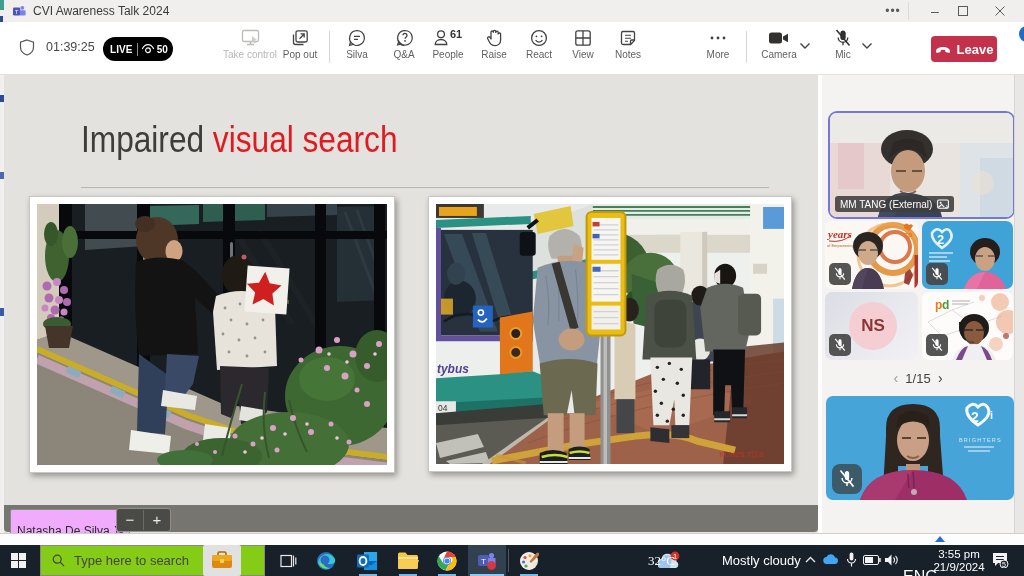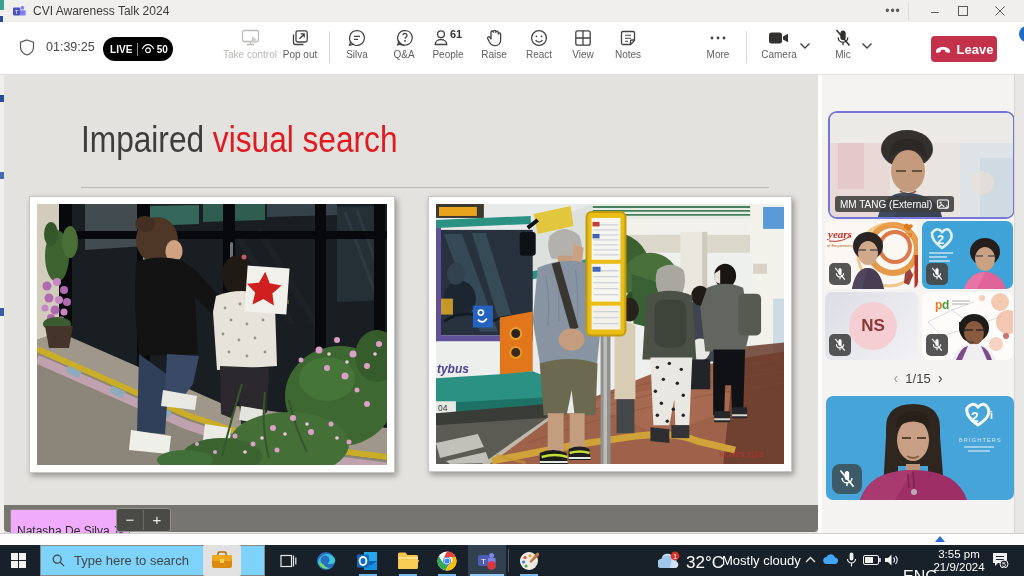--- a/index.html
+++ b/index.html
@@ -30,21 +30,21 @@
 #pbar{left:0px;top:430px;width:814px;height:27px;background:#76756f;border-radius:0 0 4px 4px;}
 #pchip{left:6px;top:4px;height:19px;background:#f0abfc;border:1px solid #8a8a88;border-radius:2px;font-size:12px;color:#2b2b2b;line-height:19px;padding:12px 3px 0 6px;display:flex;align-items:center;gap:3px;}
 #zoomer{left:112px;top:3px;height:22px;background:#4a4a46;border:1px solid #90908c;border-radius:3px;color:#ececea;display:flex;align-items:center;}
 #zoomer span{width:26px;text-align:center;font-size:15px;line-height:20px;}
 
 #panel{left:822px;top:75px;width:202px;height:458px;background:#f4f3f1;}
 .vtile{border-radius:7px;overflow:hidden;}
 .mic-off{position:absolute;left:4px;bottom:4px;width:22px;height:22px;background:rgba(70,70,70,0.92);border-radius:5px;}
 
 #taskbar{left:0;top:545px;width:1024px;height:31px;background:#18202a;}
-#tsearch{left:40px;top:0;width:225px;height:31px;background:#7dd3fc;border:1px solid #888;box-sizing:border-box;display:flex;align-items:center;}
+#tsearch{left:40px;top:0;width:225px;height:31px;background:#84cc16;border:1px solid #888;box-sizing:border-box;display:flex;align-items:center;}
 #tsearch .q{font-size:13px;color:#454545;margin-left:9px;}
 .tray{color:#fff;font-size:12px;}
 #whitegap{left:0;top:533px;width:1024px;height:12px;background:#fdfdfd;border-top:1px solid #d0cecb;box-sizing:border-box;}
 </style>
 </head>
 <body>
 <div id="app">
 
   <div class="abs" id="leftedge"></div>
     <div class="abs" style="left:0;top:95px;width:4px;height:7px;background:#2a4a9a;"></div>
@@ -700,21 +700,21 @@
     <div class="abs" style="left:438px;top:29px;width:18px;height:2px;background:#76b9ed;"></div>
     <div class="abs" style="left:470px;top:29px;width:34px;height:2px;background:#90c8f5;"></div>
     <div class="abs" style="left:520px;top:29px;width:18px;height:2px;background:#76b9ed;"></div>
 
     <svg class="abs" style="left:658px;top:6px" width="24" height="20" viewBox="0 0 24 20">
         <path d="M4 17 a4.5 4.5 0 0 1 -0.5 -9 A6 6 0 0 1 15 6.5 a4 4 0 0 1 3.5 4 a3.6 3.6 0 0 1 -0.5 6.5z" fill="#cfe3f5"></path>
         <path d="M2 17 a4.5 4.5 0 0 1 1.5 -8.8 A6 6 0 0 1 14 6.8 l-2 10.2z" fill="#9ec6ea"></path>
         <circle cx="17" cy="5" r="4.4" fill="#d93025"></circle>
         <text x="17" y="7.6" font-size="7.5" fill="#fff" text-anchor="middle" font-family="Liberation Sans">1</text>
       </svg>
-    <div class="abs tray" style="left:686px;top:8px;font-size:17px;">32°C</div>
+    <div class="abs tray" style="left:648px;top:8px;font-size:13px;font-family:Liberation Serif, serif;">32°C</div>
     <div class="abs tray" style="left:722px;top:8px;font-size:13px;">Mostly cloudy</div>
     <svg class="abs" style="left:805px;top:11px" width="11" height="8" viewBox="0 0 11 8">
         <path d="M1 6 L5.5 1.5 L10 6" fill="none" stroke="#e8e8e8" stroke-width="1.4"></path>
       </svg>
     <svg class="abs" style="left:823px;top:9px" width="15" height="11" viewBox="0 0 15 11">
         <path d="M4 10 a3.5 3.5 0 0 1 -0.5 -7 A4.5 4.5 0 0 1 12 3.6 a3 3 0 0 1 -0.5 6.4z" fill="#42a5f5"></path>
       </svg>
     <svg class="abs" style="left:846px;top:7px" width="11" height="16" viewBox="0 0 11 16">
         <rect x="3.6" y="0.5" width="3.8" height="8" rx="1.9" fill="#f2f2f2"></rect>
         <path d="M1.5 7 a4 4 0 0 0 8 0 M5.5 11.5 v3" stroke="#f2f2f2" stroke-width="1.2" fill="none"></path>

